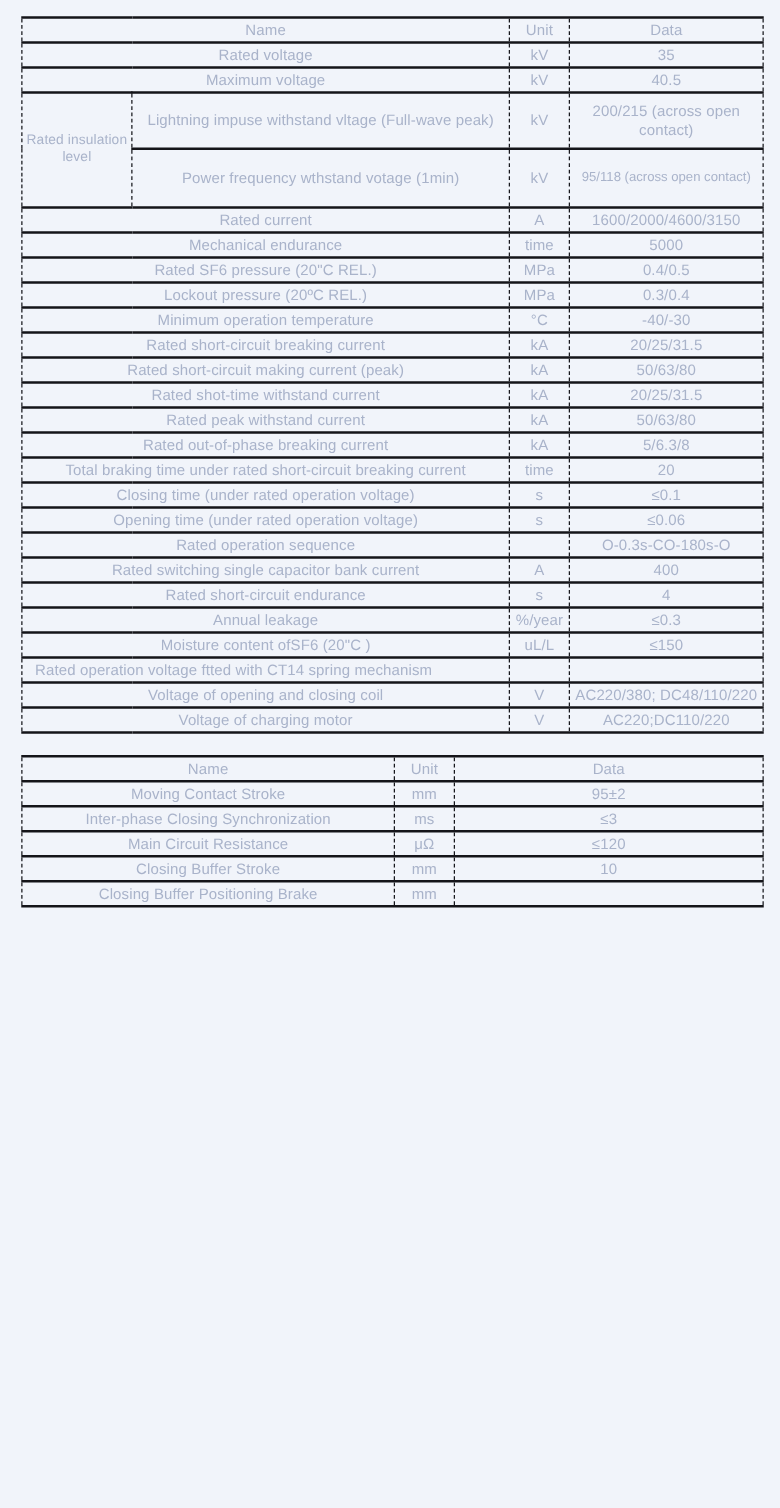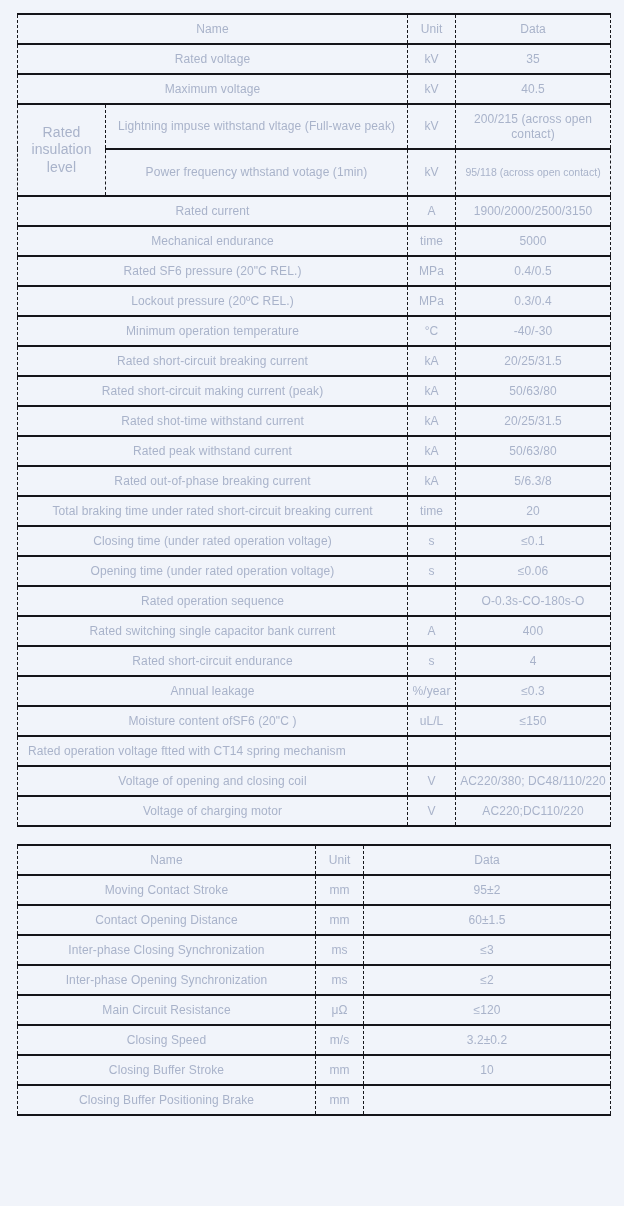--- a/index.html
+++ b/index.html
@@ -27,25 +27,25 @@
     border-top: 2px solid #141419;
     border-bottom: 2px solid #141419;
     font-size: 12px;
     text-align: center;
     vertical-align: middle;
     padding: 1px 4px;
     line-height: 1.25;
     letter-spacing: 0.1px;
     overflow: hidden;
   }
-  tr { height: 30px; }
+  tr { height: 20px; }
   tr.tall { height: 45px; }
   td.left { text-align: left; padding-left: 10px; }
   td.condensed { font-size: 10.5px; letter-spacing: 0; padding: 16px 1px; }
-  td.grp { font-size: 14px; padding: 1px 1px; }
+  td.grp { font-size: 11px; padding: 1px 1px; }
 </style>
 </head>
 <body>
 
 <div class="wrap">
 
   <table class="t1">
     <colgroup>
       <col style="width:88px">
         <col style="width:302px">
@@ -75,21 +75,21 @@
           <td>200/215 (across open contact)</td>
         </tr>
         <tr>
           <td>Power frequency wthstand votage (1min)</td>
           <td>kV</td>
           <td class="condensed">95/118 (across open contact)</td>
         </tr>
         <tr>
           <td colspan="2">Rated current</td>
           <td>A</td>
-          <td>1900/2000/2500/3150</td>
+          <td>1600/2000/4600/3150</td>
         </tr>
         <tr>
           <td colspan="2">Mechanical endurance</td>
           <td>time</td>
           <td>5000</td>
         </tr>
         <tr>
           <td colspan="2">Rated SF6 pressure (20"C REL.)</td>
           <td>MPa</td>
           <td>0.4/0.5</td>
@@ -198,45 +198,30 @@
         <td>Name</td>
         <td>Unit</td>
         <td>Data</td>
       </tr>
     <tr>
           <td colspan="1">Moving Contact Stroke</td>
           <td>mm</td>
           <td>95±2</td>
         </tr>
         <tr>
-          <td colspan="1">Contact Opening Distance</td>
-          <td>mm</td>
-          <td>60±1.5</td>
-        </tr>
-        <tr>
           <td colspan="1">Inter-phase Closing Synchronization</td>
           <td>ms</td>
           <td>≤3</td>
         </tr>
         <tr>
-          <td colspan="1">Inter-phase Opening Synchronization</td>
-          <td>ms</td>
-          <td>≤2</td>
-        </tr>
-        <tr>
           <td colspan="1">Main Circuit Resistance</td>
           <td>μΩ</td>
           <td>≤120</td>
         </tr>
         <tr>
-          <td colspan="1">Closing Speed</td>
-          <td>m/s</td>
-          <td>3.2±0.2</td>
-        </tr>
-        <tr>
           <td colspan="1">Closing Buffer Stroke</td>
           <td>mm</td>
           <td>10</td>
         </tr>
         <tr>
           <td colspan="1">Closing Buffer Positioning Brake</td>
           <td>mm</td>
           <td></td>
         </tr>
       </tbody>

